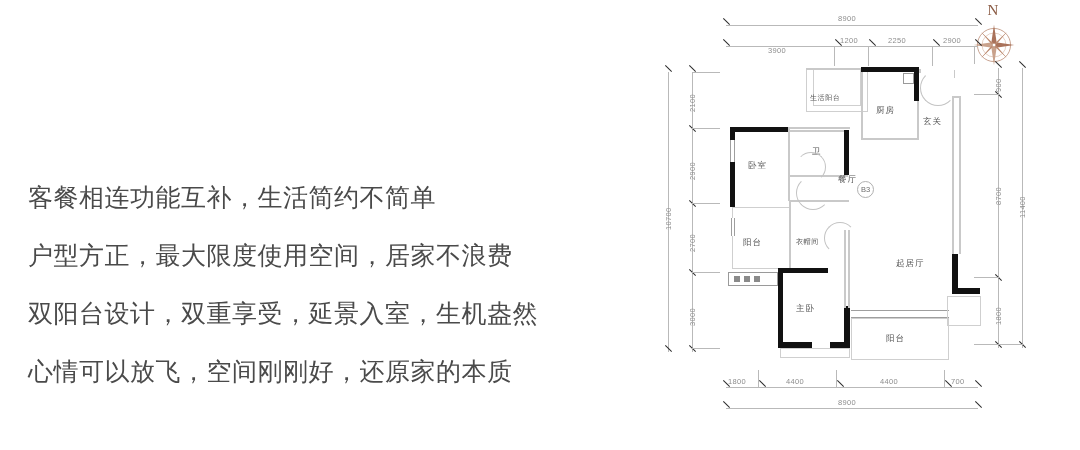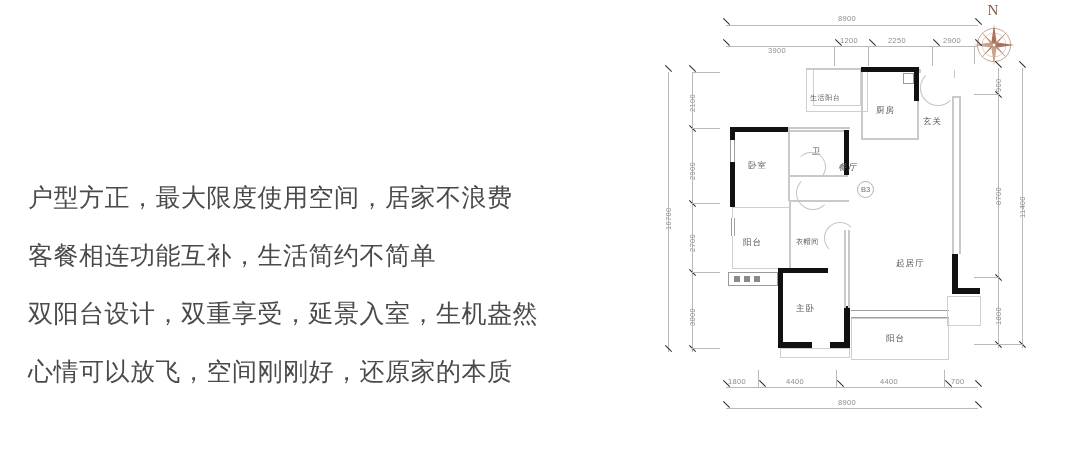--- a/index.html
+++ b/index.html
@@ -167,22 +167,22 @@
     position: absolute;
     border: 1px solid #9a9a9a;
     box-sizing: border-box;
     background: #ffffff;
   }
 </style>
 </head>
 <body>
 
 <div id="copy-block">
+  <div class="copy-line">客餐相连功能互补，生活简约不简单</div>
   <div class="copy-line">户型方正，最大限度使用空间，居家不浪费</div>
-  <div class="copy-line">客餐相连功能互补，生活简约不简单</div>
   <div class="copy-line">双阳台设计，双重享受，延景入室，生机盎然</div>
   <div class="copy-line">心情可以放飞，空间刚刚好，还原家的本质</div>
 </div>
 
 <div id="plan-panel">
 
   <div id="compass-wrap">
     <div id="compass-n">N</div>
     <svg id="compass-rose" viewBox="0 0 100 100">
       <circle cx="50" cy="50" r="36" fill="none" stroke="#b5836a" stroke-width="1.6"></circle>
@@ -315,21 +315,21 @@
   <div class="wall-thin" style="left:140px; top:129px; width:1.5px; height:72px;"></div>
   <div class="roomlabel" style="left:100px; top:160px;">卧室</div>
 
   <div class="wall-thin" style="left:142px; top:130px; width:56px; height:1.5px;"></div>
   <div class="wall-thick" style="left:196px; top:130px; width:5px; height:45px;"></div>
   <div class="wall-thin" style="left:142px; top:175px; width:58px; height:1.5px;"></div>
   <div class="roomlabel" style="left:164px; top:146px;">卫</div>
   <div class="door-arc" style="left:148px; top:152px; width:30px; height:30px; border-color:transparent; border-top-color:#c3c3c3; border-right-color:#c3c3c3;"></div>
 
   <div class="wall-thick" style="left:196px; top:130px; width:5px; height:45px;"></div>
-  <div class="roomlabel" style="left:190px; top:162px;font-style:italic;">餐厅</div>
+  <div class="roomlabel" style="left:190px; top:174px;">餐厅</div>
   <div id="unit-badge" style="left:209px; top:181px;">B3</div>
 
   <div class="room-outline" style="left:84px; top:207px; width:58px; height:62px;"></div>
   <div class="window v" style="left:83px; top:218px; width:4px; height:18px;"></div>
   <div class="roomlabel" style="left:95px; top:237px;">阳台</div>
 
   <div class="wall-thin" style="left:141px; top:200px; width:1.5px; height:68px;"></div>
   <div class="wall-thin" style="left:141px; top:200px; width:60px; height:1.5px;"></div>
   <div class="roomlabel small" style="left:148px; top:237px;">衣帽间</div>
   <div class="door-arc" style="left:148px; top:176px; width:34px; height:34px; border-color:transparent; border-bottom-color:#c3c3c3; border-left-color:#c3c3c3;"></div>

